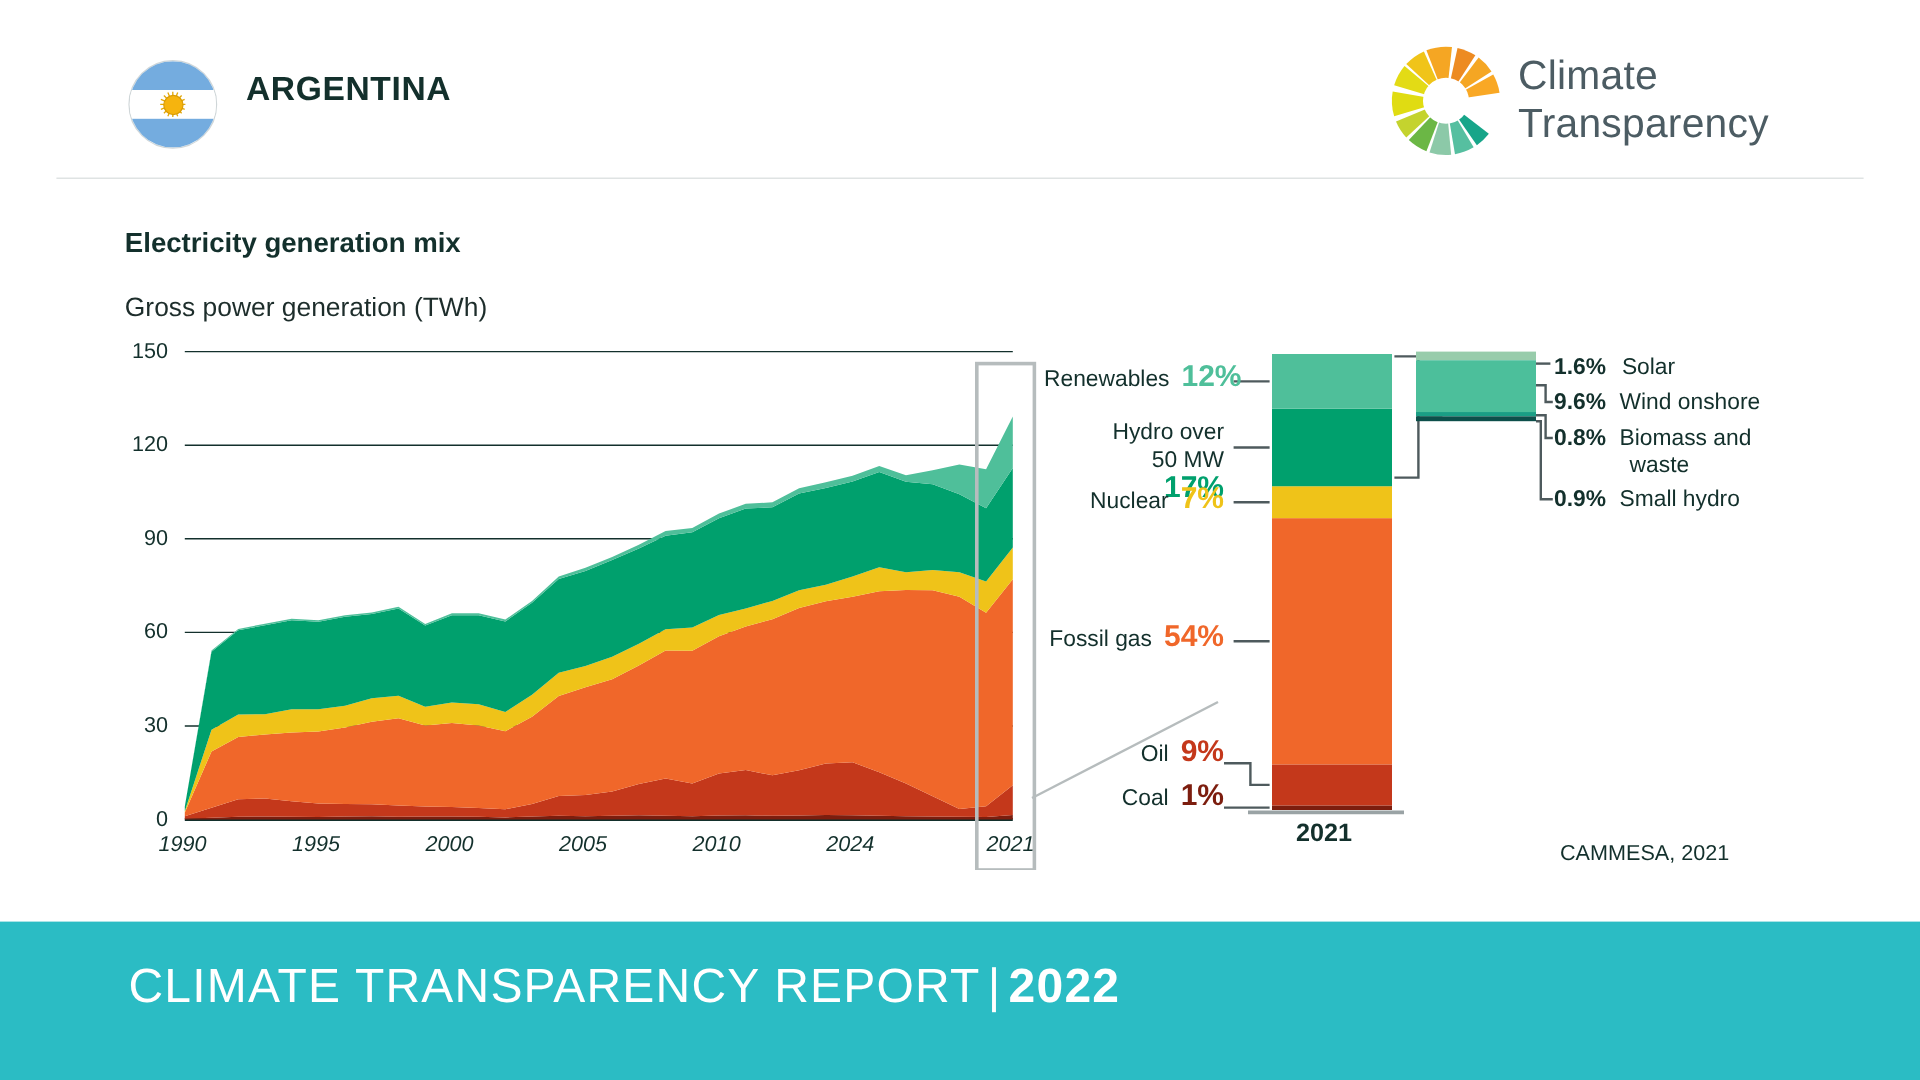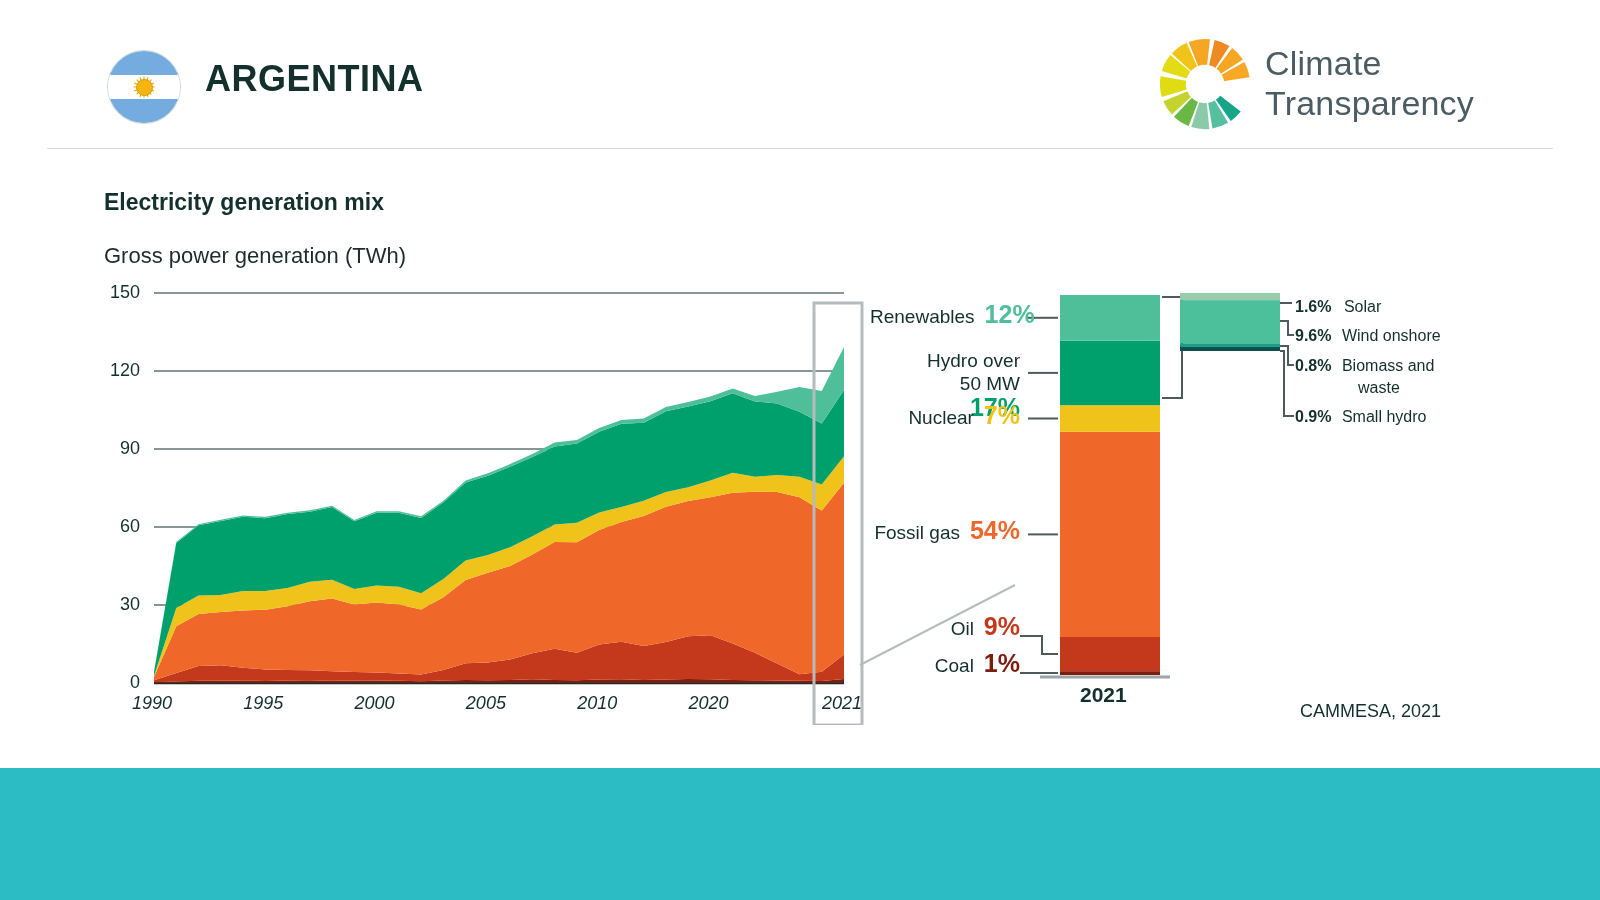--- a/index.html
+++ b/index.html
@@ -21,21 +21,21 @@
   .flag .b2{top:33.34%;height:33.32%;background:#ffffff;}
   .flag .b3{top:66.66%;height:33.34%;background:#74ACDF;}
   .flag .sun{
     position:absolute;left:50%;top:50%;width:17px;height:17px;margin-left:-8.5px;margin-top:-8.5px;
     border-radius:50%;background:#F6B40E;border:1.4px solid #d99c05;box-sizing:border-box;
   }
   .flag .sunrays{
     position:absolute;left:50%;top:50%;width:24px;height:24px;margin-left:-12px;margin-top:-12px;
   }
   .country-name{
-    position:absolute;left:205px;top:58px;font-size:36px;font-weight:bold;
+    position:absolute;left:205px;top:58px;font-size:28px;font-weight:bold;
     letter-spacing:0.5px;color:#13302c;
   }
   .header-rule{position:absolute;left:47px;top:148px;width:1506px;height:1px;background:#d8dcdd;}
 
   
   .logo{position:absolute;left:1157px;top:36px;width:96px;height:96px;}
   .logo svg{display:block;}
   .logo-text{
     position:absolute;left:1265px;top:43px;font-size:34px;line-height:40px;
     color:#4c5c63;font-weight:normal;letter-spacing:0.2px;
@@ -55,21 +55,21 @@
   
   .bar-wrap{position:absolute;left:870px;top:285px;width:340px;height:440px;}
   .lbl-left{position:absolute;text-align:right;font-size:19px;color:#13302c;line-height:23px;}
   .pct{font-size:25px;font-weight:bold;}
   .bar-year{
     position:absolute;font-size:21px;font-weight:bold;color:#13302c;
   }
 
   
   .bd-wrap{position:absolute;left:1180px;top:285px;width:400px;height:160px;}
-  .bd-row{position:absolute;font-size:16px;color:#13302c;line-height:22px;white-space:nowrap;}
+  .bd-row{position:absolute;font-size:19px;color:#13302c;line-height:22px;white-space:nowrap;}
   .bd-row b{font-weight:bold;}
 
   .source{
     position:absolute;left:1300px;top:701px;font-size:18px;color:#13302c;
   }
 
   
   .footer{position:absolute;left:0;top:768px;width:1600px;height:132px;background:#2bbcc4;}
   .footer-text{
     position:absolute;left:107px;top:800px;font-size:40px;color:#ffffff;letter-spacing:1px;
@@ -167,21 +167,21 @@
         <div class="axis-lbl-y" style="left: 0px; width: 36px; top: 153px;">90</div>
         <div class="axis-lbl-y" style="left: 0px; width: 36px; top: 75px;">120</div>
         <div class="axis-lbl-y" style="left: 0px; width: 36px; top: -3px;">150</div>
       </div>
     <div id="xLabels">
         <div class="axis-lbl-x" style="left: 28px; top: 408px;">1990</div>
         <div class="axis-lbl-x" style="left: 139.29px; top: 408px;">1995</div>
         <div class="axis-lbl-x" style="left: 250.581px; top: 408px;">2000</div>
         <div class="axis-lbl-x" style="left: 361.871px; top: 408px;">2005</div>
         <div class="axis-lbl-x" style="left: 473.161px; top: 408px;">2010</div>
-        <div class="axis-lbl-x" style="left: 584.452px; top: 408px;">2020</div>
+        <div class="axis-lbl-x" style="left: 584.452px; top: 408px;">2024</div>
         <div class="axis-lbl-x" style="left: 718px; top: 408px;">2021</div>
       </div>
   </div>
 
   <svg style="position:absolute;left:840px;top:560px;width:200px;height:120px;">
     <line x1="20" y1="105" x2="175" y2="25" stroke="#b6bcbd" stroke-width="2"></line>
   </svg>
 
   <div class="bar-wrap">
     <svg id="barSvg" width="340" height="440" viewBox="0 0 340 440">
@@ -237,14 +237,17 @@
     <div class="bd-row" style="left:178px;top:92px;">waste</div>
     <div class="bd-row" style="left:115px;top:121px;">
       <b>0.9%</b>
       <span style="padding-left:6px;">Small hydro</span>
     </div>
   </div>
 
   <div class="source">CAMMESA, 2021</div>
 
   <div class="footer"></div>
+  <div class="footer-text">
+    <span>CLIMATE TRANSPARENCY REPORT</span><span class="bar">|</span><span class="yr">2022</span>
+  </div>
 
 </div>
 
 </body></html>

